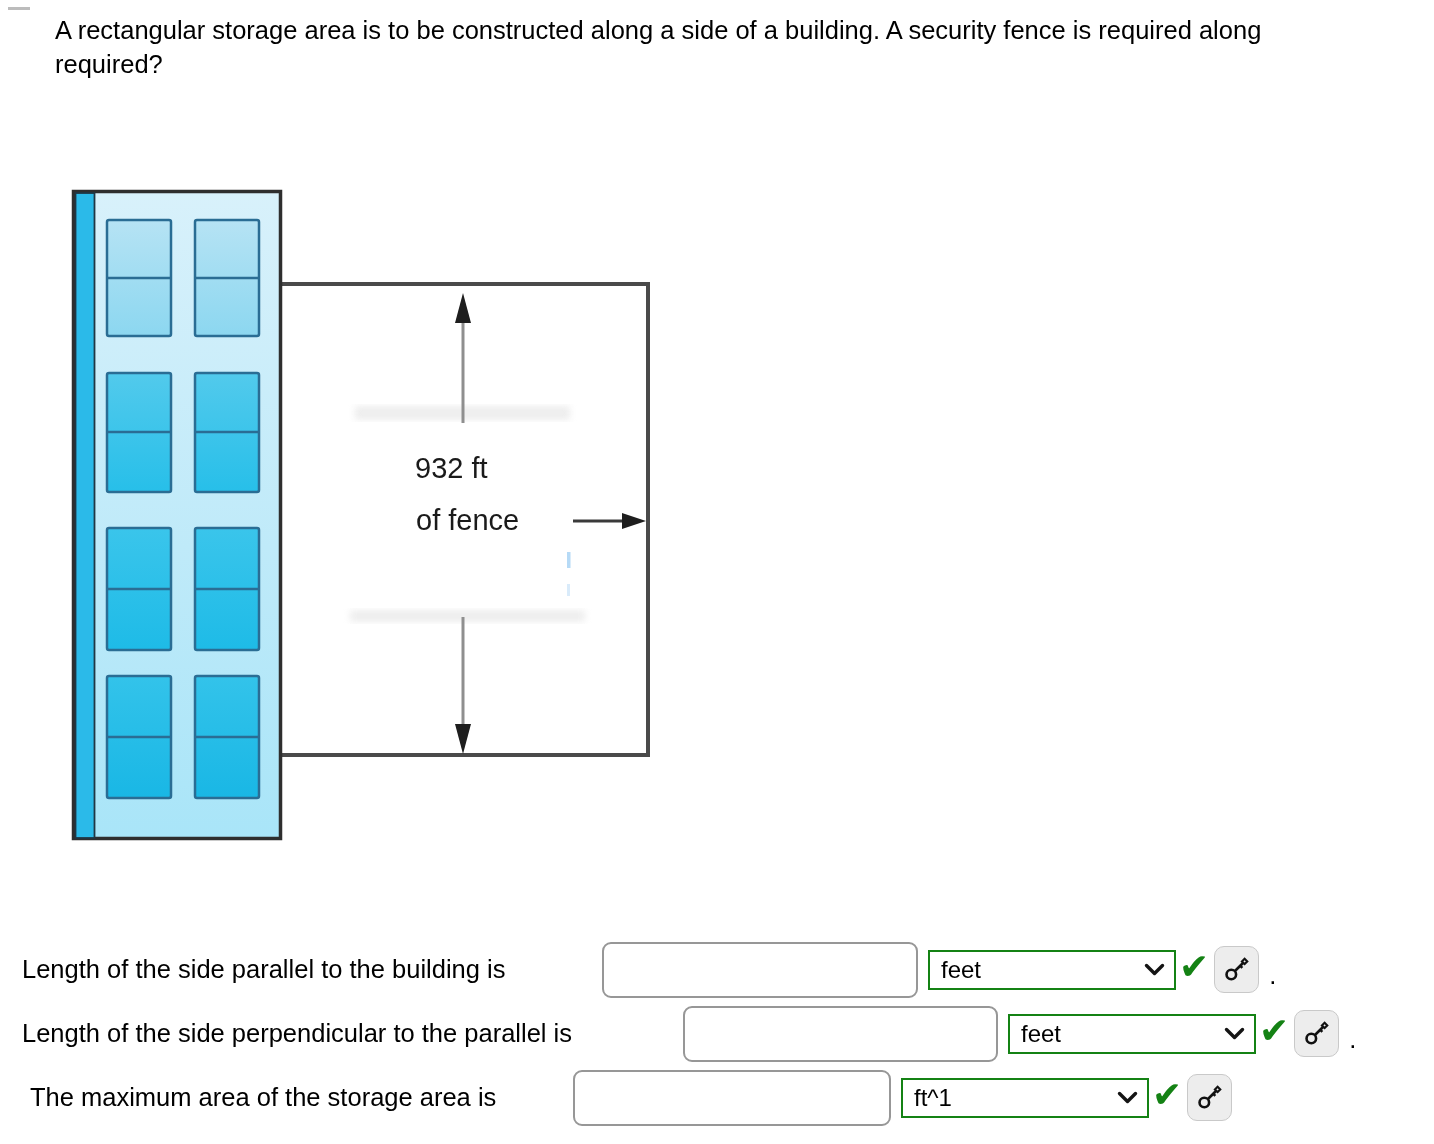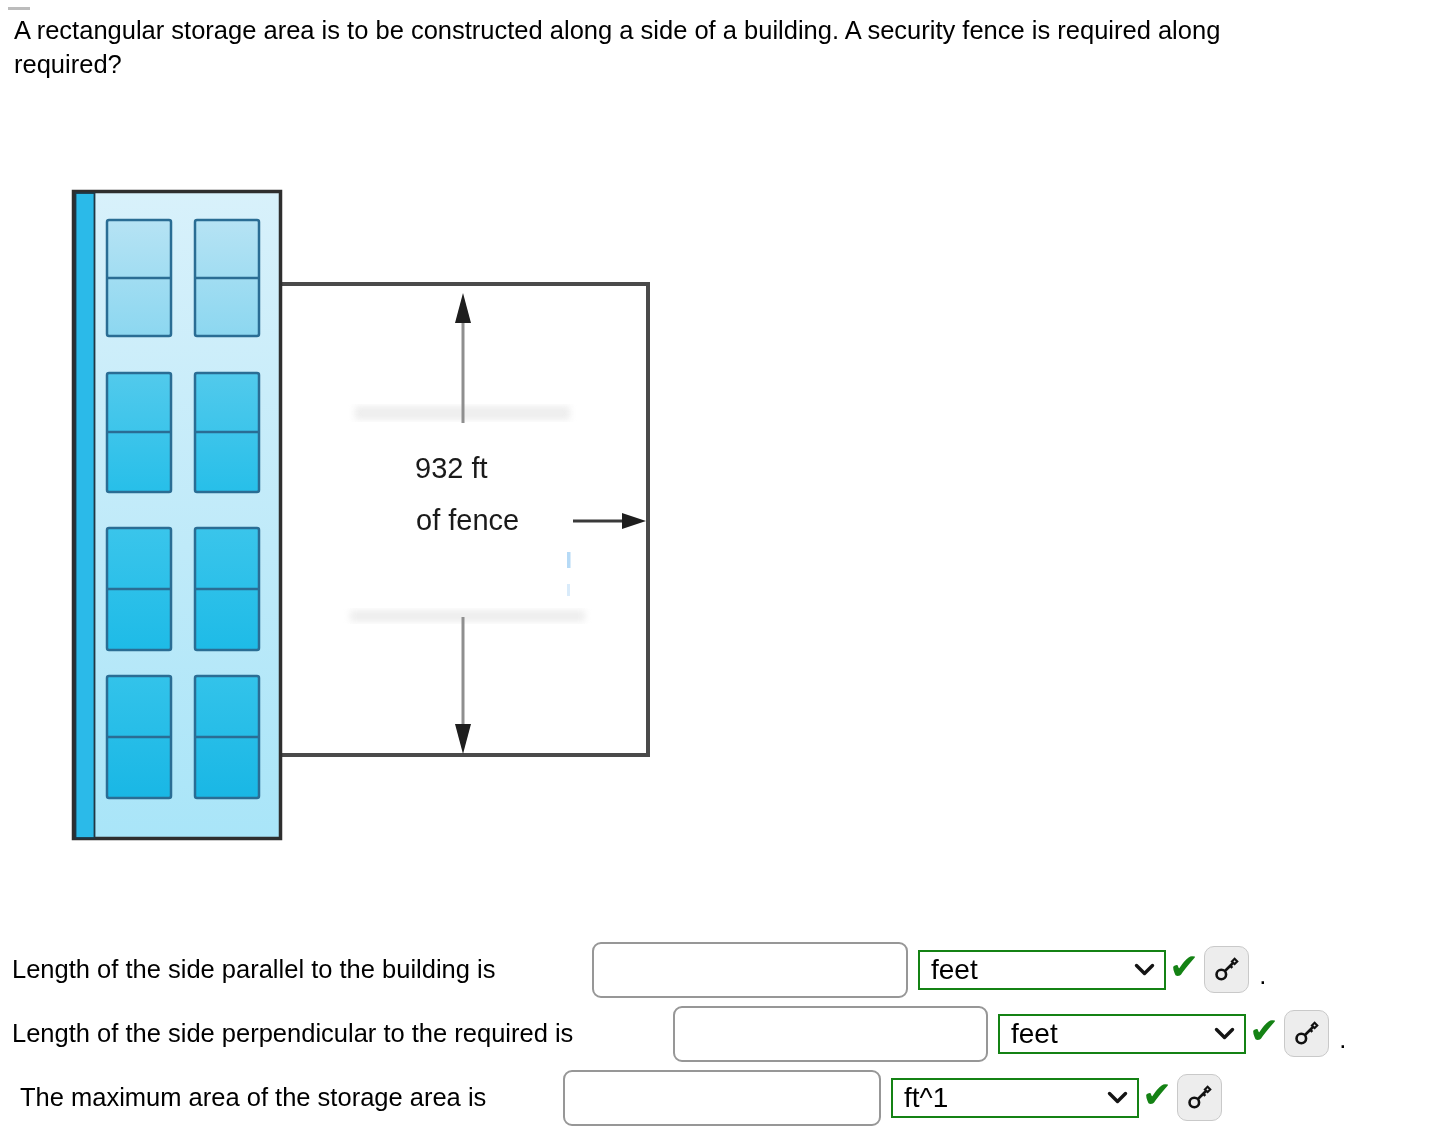--- a/index.html
+++ b/index.html
@@ -2,37 +2,37 @@
 <html><head>
 <meta charset="utf-8">
 <style>
   html,body{margin:0;padding:0;}
   body{
     width:1434px;height:1144px;background:#ffffff;position:relative;overflow:hidden;
     font-family:"Liberation Sans",sans-serif;color:#000;
   }
   .page-artifact{position:absolute;left:8px;top:7px;width:22px;height:3px;background:#bcbcbc;}
   .question{position:absolute;left:14px;top:13px;font-size:25.5px;line-height:34px;font-weight:400;}
-  .q-line{white-space:nowrap;display:block;}
+  .q-line{white-space:nowrap;display:block;margin-left:41px;}
   .diagram{position:absolute;left:60px;top:180px;width:600px;height:680px;text-align:center;}
-  .ans-row{position:absolute;left:12px;height:57px;display:flex;align-items:center;}
+  .ans-row{position:absolute;left:22px;height:57px;display:flex;align-items:center;}
   .row-1{top:941px;} .row-2{top:1005px;} .row-3{top:1069px;}
   .ans-label{font-size:25.5px;flex:none;}
   .row-1 .ans-label{width:580px;} .row-2 .ans-label{width:661px;} .row-3 .ans-label{width:543px;margin-left:8px;}
   .ans-input{
     flex:none;height:56px;box-sizing:border-box;border:2px solid #979797;border-radius:9px;
     background:#fff;font-size:24px;padding:0 10px;outline:none;font-family:inherit;
   }
   .row-1 .ans-input{width:316px;} .row-2 .ans-input{width:315px;} .row-3 .ans-input{width:318px;}
   .unit-select{
     flex:none;margin-left:10px;width:248px;height:40px;box-sizing:border-box;background:#fff;
     border:2.5px solid #148214;display:flex;align-items:center;justify-content:space-between;
     padding:0 9px 0 11px;cursor:default;
   }
-  .unit-value{font-size:28px;}
+  .unit-value{font-size:24px;}
   .check{
     flex:none;margin-left:3px;color:#148214;font-size:36px;font-weight:700;line-height:40px;
     font-family:"DejaVu Sans",sans-serif;transform:translateY(-3px);
   }
   .key-btn{
     flex:none;margin-left:5px;width:45px;height:47px;border-radius:10px;background:#ededed;
     border:1px solid #c9c9c9;display:flex;align-items:center;justify-content:center;padding:0;cursor:pointer;
   }
   .suffix{font-size:25.5px;margin-left:10px;transform:translateY(6px);}
   svg text{font-family:"Liberation Sans",sans-serif;}
@@ -140,21 +140,21 @@
       <circle cx="8" cy="17.8" r="4.6" fill="none" stroke="#111" stroke-width="2.5"></circle>
       <line x1="11.3" y1="14.7" x2="19.5" y2="6.5" stroke="#111" stroke-width="2.5"></line>
       <path d="M18.2 5.2 L20.8 2.6 L23.4 5.2 L20.8 7.8 Z" fill="none" stroke="#111" stroke-width="2"></path>
       <line x1="16.6" y1="9.4" x2="18.6" y2="11.5" stroke="#111" stroke-width="2.4"></line>
     </svg>
   </button>
   <span class="suffix">.</span>
 </div>
 
 <div class="ans-row row-2">
-  <span class="ans-label">Length of the side perpendicular to the required is</span>
+  <span class="ans-label">Length of the side perpendicular to the parallel is</span>
   <input class="ans-input" type="text" value="" style="">
   <div class="unit-select">
     <span class="unit-value">feet</span>
     <svg width="21" height="14" viewBox="0 0 21 14">
       <polyline points="2.5,2.5 10.5,10.5 18.5,2.5" fill="none" stroke="#141414" stroke-width="3.4" stroke-linecap="round" stroke-linejoin="round"></polyline>
     </svg>
   </div>
   <span class="check">✔</span>
   <button class="key-btn">
     <svg width="27" height="27" viewBox="0 0 26 26">

